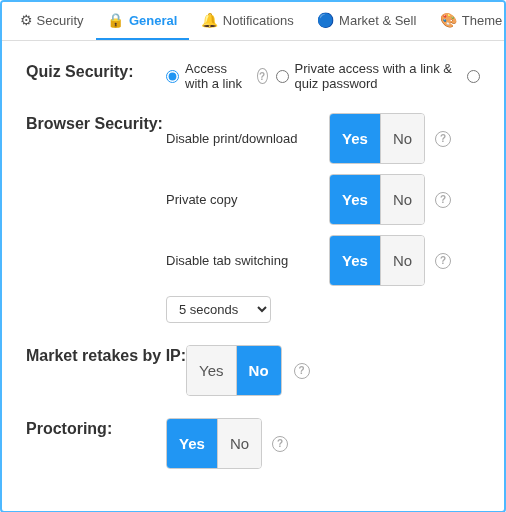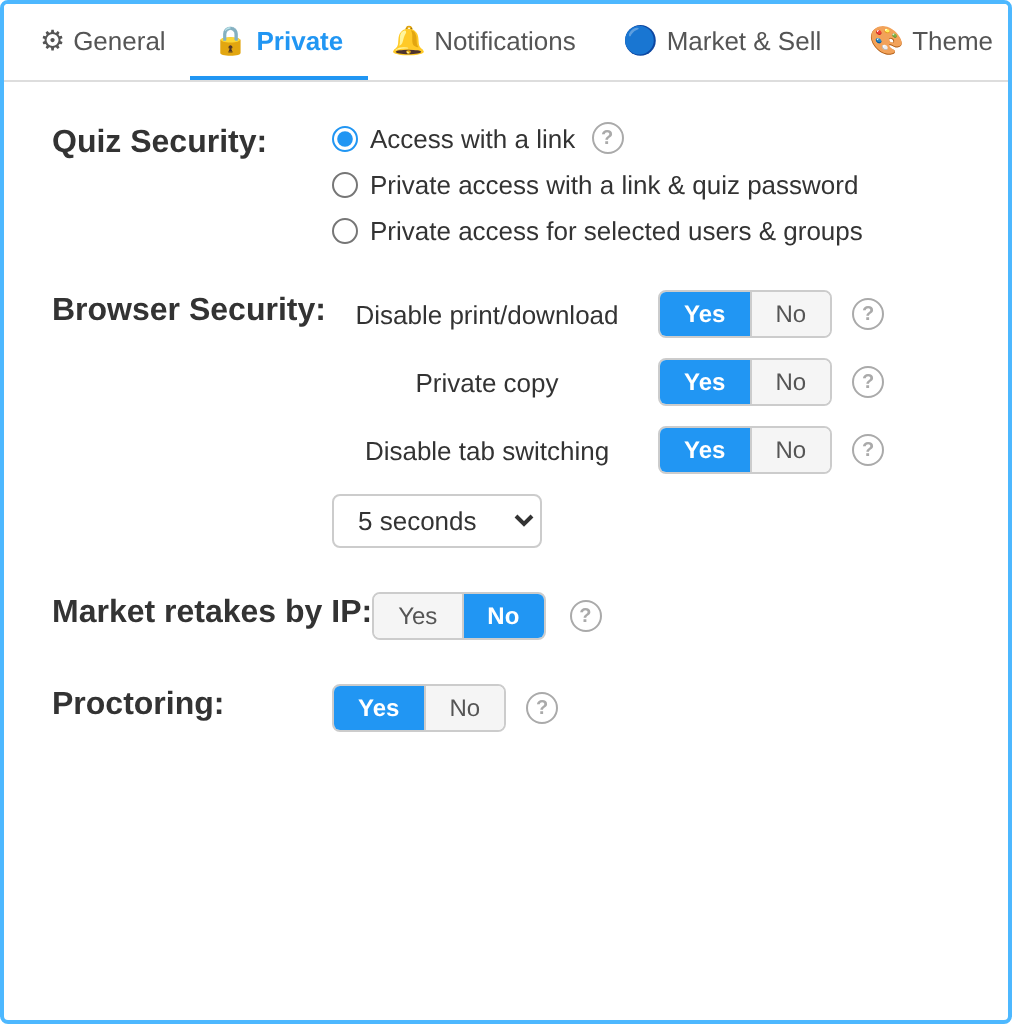--- a/index.html
+++ b/index.html
@@ -60,21 +60,21 @@
       min-width: 140px;
       padding-top: 2px;
     }
     .section-body {
       flex: 1;
     }
 
     
     .radio-group {
       display: flex;
-      flex-direction: column;
+      flex-direction: row;
       gap: 8px;
     }
     .radio-item {
       display: flex;
       align-items: center;
       gap: 6px;
       font-size: 13px;
       color: #333;
       cursor: pointer;
     }
@@ -87,31 +87,30 @@
     .toggle-row {
       display: flex;
       align-items: center;
       gap: 8px;
       margin-bottom: 10px;
     }
     .toggle-label {
       min-width: 155px;
       font-size: 13px;
       color: #333;
-      text-align: center;
     }
     .btn-group {
       display: flex;
       border-radius: 4px;
       overflow: hidden;
       border: 1px solid #ccc;
     }
     .btn-toggle {
-      padding: 4px 12px;
-      font-size: 12px;
+      padding: 16px 12px;
+      font-size: 15px;
       cursor: pointer;
       border: none;
       background: #f5f5f5;
       color: #555;
     }
     .btn-toggle.active {
       background: #2196f3;
       color: #fff;
       font-weight: 600;
     }
@@ -171,25 +170,25 @@
       align-items: center;
       gap: 8px;
     }
   </style>
 </head>
 <body>
 
 <div class="tabs">
   <div class="tab">
     <span class="tab-icon">⚙</span>
-    <span>General</span>
+    <span>Security</span>
   </div>
   <div class="tab active">
     <span class="tab-icon">🔒</span>
-    <span>Private</span>
+    <span>General</span>
   </div>
   <div class="tab">
     <span class="tab-icon">🔔</span>
     <span>Notifications</span>
   </div>
   <div class="tab">
     <span class="tab-icon">🔵</span>
     <span>Market &amp; Sell</span>
   </div>
   <div class="tab">
@@ -208,21 +207,20 @@
           <input type="radio" name="quiz-security" checked="" style="">
           <span>Access with a link</span>
           <span class="help-icon">?</span>
         </label>
         <label class="radio-item">
           <input type="radio" name="quiz-security" style="">
           <span>Private access with a link &amp; quiz password</span>
         </label>
         <label class="radio-item">
           <input type="radio" name="quiz-security" style="">
-          <span>Private access for selected users &amp; groups</span>
         </label>
       </div>
     </div>
   </div>
 
   <div class="section">
     <div class="section-label">Browser Security:</div>
     <div class="section-body">
       <div class="toggle-row">
         <span class="toggle-label">Disable print/download</span>

